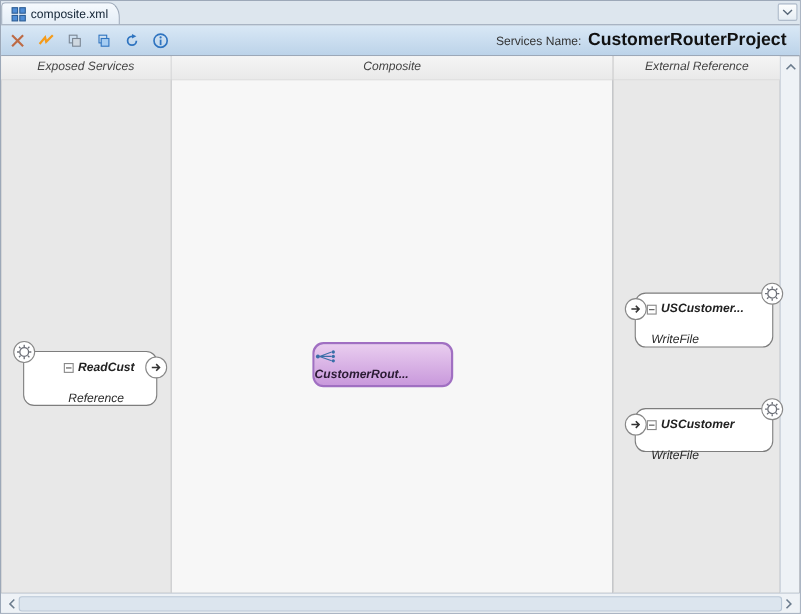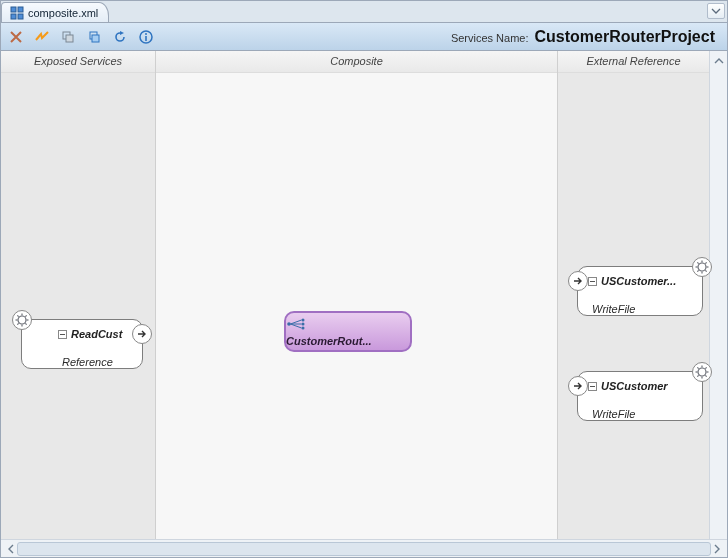--- a/index.html
+++ b/index.html
@@ -306,21 +306,21 @@
             </g>
           </svg>
       </div>
       <div class="svc-title">
         <span class="tree-toggle"></span>
         <span>USCustomer...</span>
       </div>
       <div class="svc-sub">WriteFile</div>
     </div>
 
-    <div class="svc-box" style="right:24px; top:320px; width:126px; height:50px;">
+    <div class="svc-box" style="right:24px; top:320px; width:126px; height:40px;">
       <div class="arrow-conn" style="left:-10px; top:4px;">
         <svg width="12" height="12" viewBox="0 0 12 12">
             <path d="M2 6 L9 6 M6 3 L9 6 L6 9" fill="none" stroke="#333" stroke-width="1.4"></path>
           </svg>
       </div>
       <div class="gear" style="right:-10px; top:-10px;">
         <svg width="14" height="14" viewBox="0 0 14 14">
             <circle cx="7" cy="7" r="4" fill="none" stroke="#6b6e76" stroke-width="1.2"></circle>
             <g stroke="#6b6e76" stroke-width="1.2">
               <line x1="7" y1="0.5" x2="7" y2="2.5"></line>

